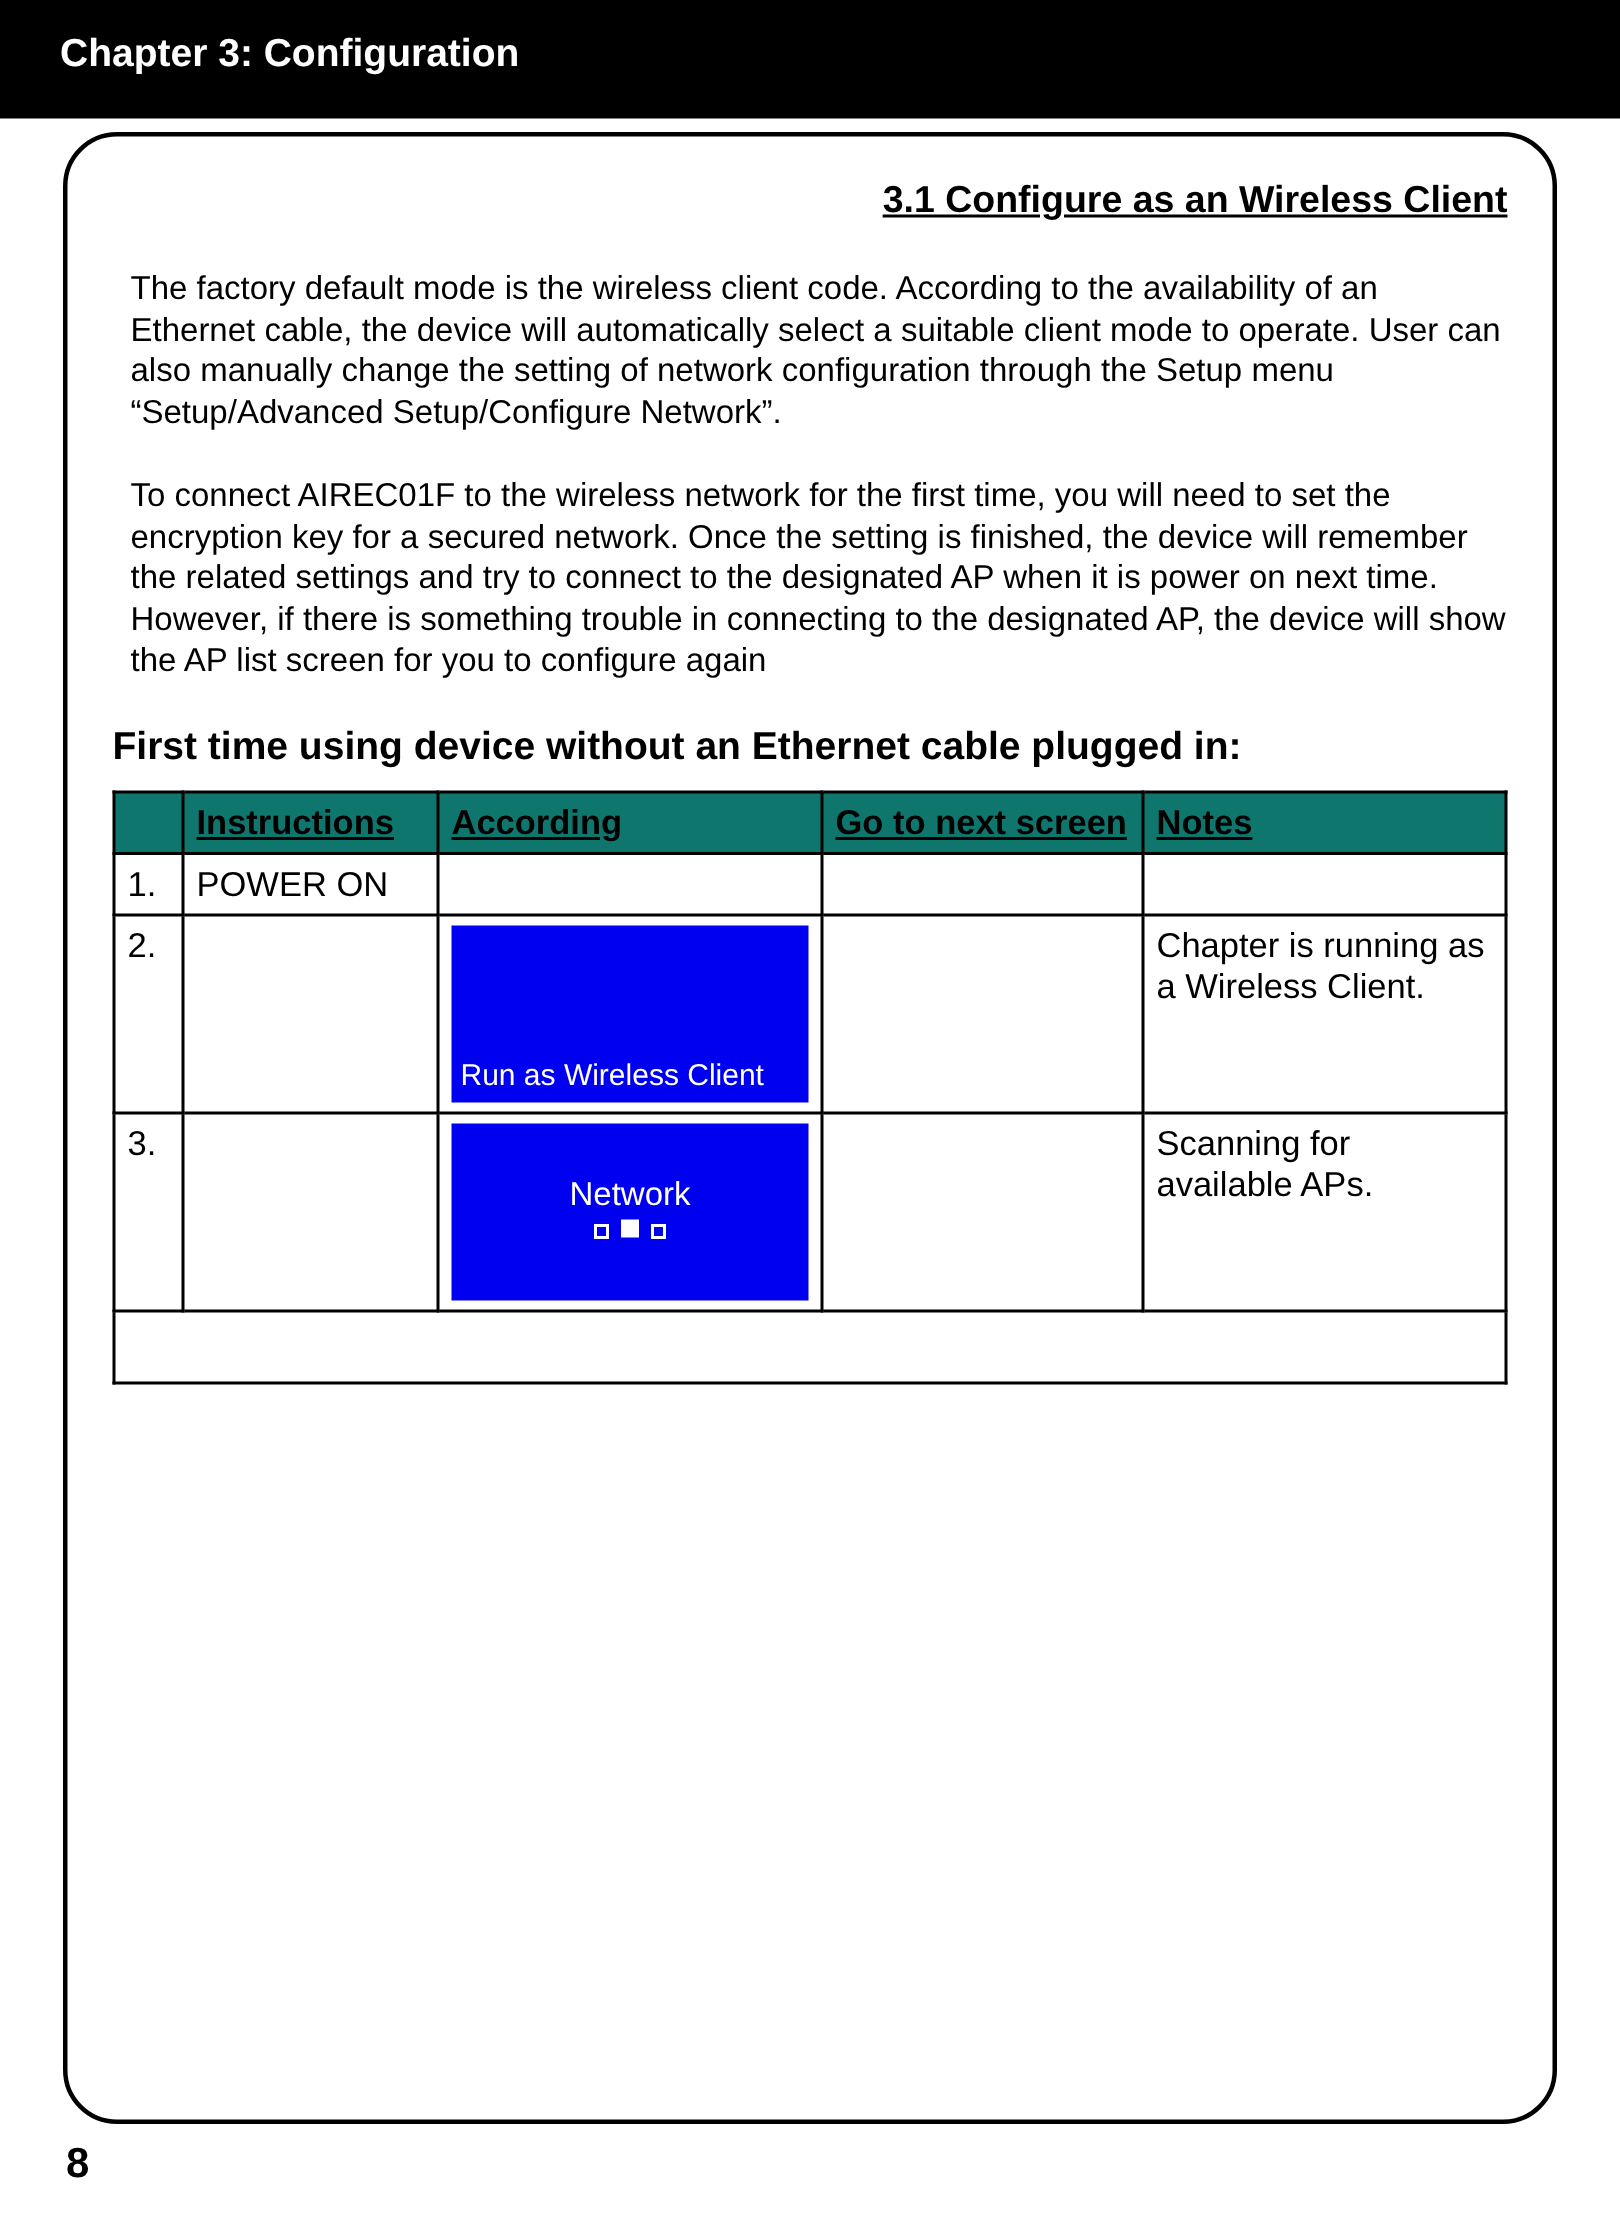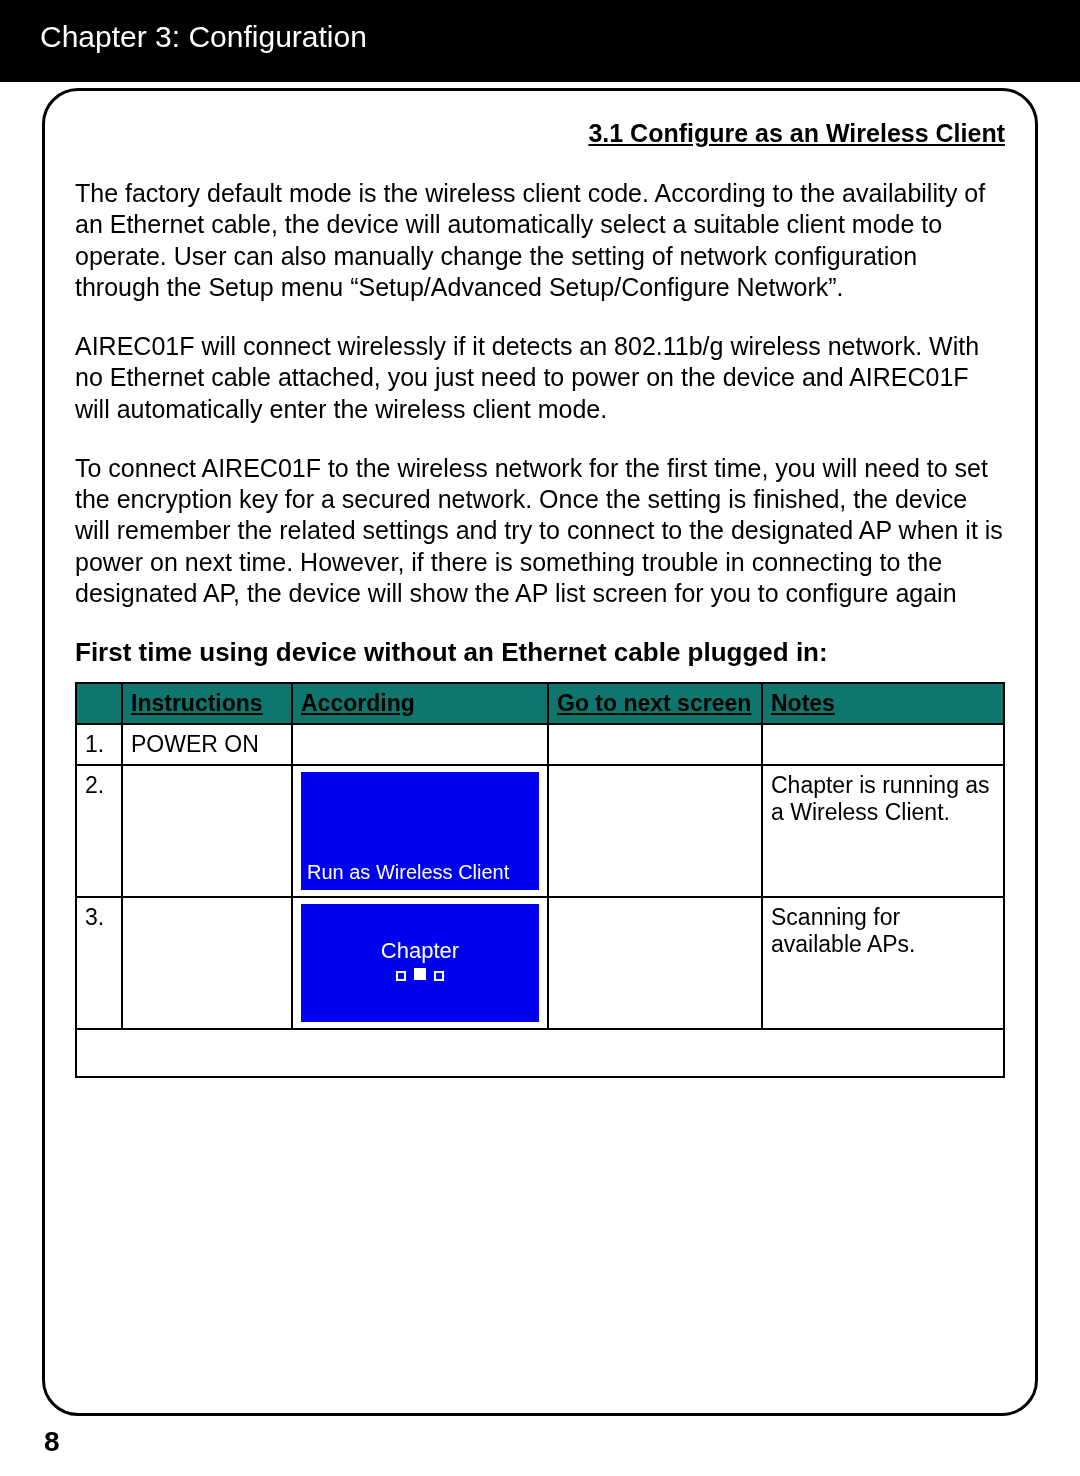--- a/index.html
+++ b/index.html
@@ -1,30 +1,30 @@
 <!DOCTYPE html>
 <html><head>
 <meta charset="utf-8">
 <style>
   * { box-sizing: border-box; margin: 0; padding: 0; }
   html, body { width: 1080px; height: 1476px; background: #fff; font-family: Arial, Helvetica, sans-serif; color: #000; }
   .page { width: 1080px; height: 1476px; position: relative; }
   .header-bar { background: #000; color: #fff; padding: 20px 40px 28px 40px; }
-  .header-bar h1 { font-size: 30px; font-weight: normal; }
+  .header-bar h1 { font-size: 26px; font-weight: bold; }
   .content-frame {
     position: absolute;
     top: 88px; left: 42px; right: 42px; bottom: 60px;
     border: 3px solid #000;
     border-radius: 36px;
     padding: 28px 30px 20px 30px;
     overflow: hidden;
   }
   .intro { font-size: 25px; line-height: 1.25; margin-bottom: 26px; }
   .section-heading { font-size: 25px; font-weight: bold; text-decoration: underline; margin-bottom: 30px; text-align: right; }
-  .para { font-size: 25px; line-height: 1.25; margin-bottom: 28px; }
+  .para { font-size: 22px; line-height: 1.25; margin-bottom: 28px; margin-left: 12px; }
   .sub-heading { font-size: 26px; font-weight: bold; margin-bottom: 14px; }
   table.steps { width: 100%; border-collapse: collapse; table-layout: fixed; }
   table.steps th, table.steps td { border: 2px solid #000; padding: 6px 8px; font-size: 23px; vertical-align: top; text-align: left; }
   table.steps th { background: #0f766e; font-weight: bold; text-decoration: underline; }
   table.steps col.num { width: 46px; }
   table.steps col.instr { width: 170px; }
   table.steps col.shot { width: 256px; }
   table.steps col.next { width: 214px; }
   table.steps col.notes {  }
   .lcd { background: #0000f0; color: #fff; width: 238px; height: 118px; position: relative; font-size: 20px; padding-left: 39px; }
@@ -43,21 +43,20 @@
 <div class="page">
   <div class="header-bar">
     <h1>Chapter 3: Configuration</h1>
   </div>
 
   <div class="content-frame">
 
     <p class="section-heading">3.1 Configure as an Wireless Client</p>
 
     <p class="para">The factory default mode is the wireless client code. According to the availability of an Ethernet cable, the device will automatically select a suitable client mode to operate. User can also manually change the setting of network configuration through the Setup menu “Setup/Advanced Setup/Configure Network”.</p>
-    <p class="para">AIREC01F will connect wirelessly if it detects an 802.11b/g wireless network. With no Ethernet cable attached, you just need to power on the device and AIREC01F will automatically enter the wireless client mode.</p>
     <p class="para">To connect AIREC01F to the wireless network for the first time, you will need to set the encryption key for a secured network. Once the setting is finished, the device will remember the related settings and try to connect to the designated AP when it is power on next time. However, if there is something trouble in connecting to the designated AP, the device will show the AP list screen for you to configure again</p>
 
     <p class="sub-heading">First time using device without an Ethernet cable plugged in:</p>
 
     <table class="steps">
       <colgroup>
         <col class="num">
           <col class="instr">
           <col class="shot">
           <col class="next">
@@ -89,21 +88,21 @@
             </div>
           </td>
           <td></td>
           <td>Chapter is running as a Wireless Client.</td>
         </tr>
         <tr>
           <td>3.</td>
           <td></td>
           <td class="shot-cell">
             <div class="lcd">
-              <span class="lcd-center-text">Chapter</span>
+              <span class="lcd-center-text">Network</span>
               <span class="lcd-indicators">
                 <span class="sq-open"></span><span class="sq-fill"></span><span class="sq-open"></span>
               </span>
             </div>
           </td>
           <td></td>
           <td>Scanning for available APs.</td>
         </tr>
         <tr class="spacer-row">
           <td colspan="5"></td>

